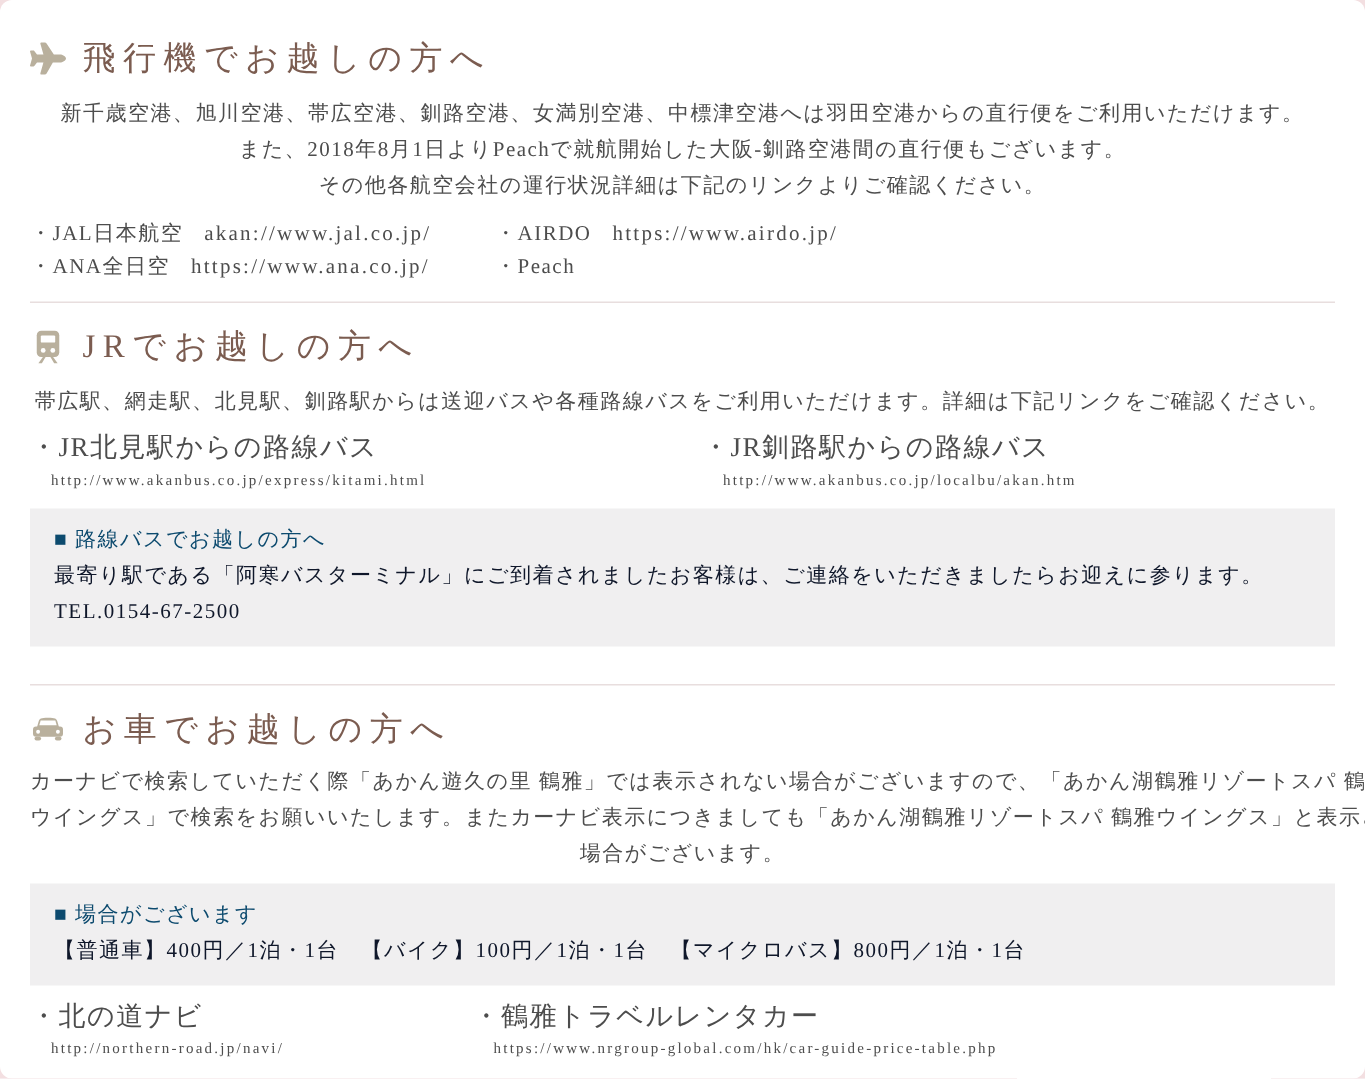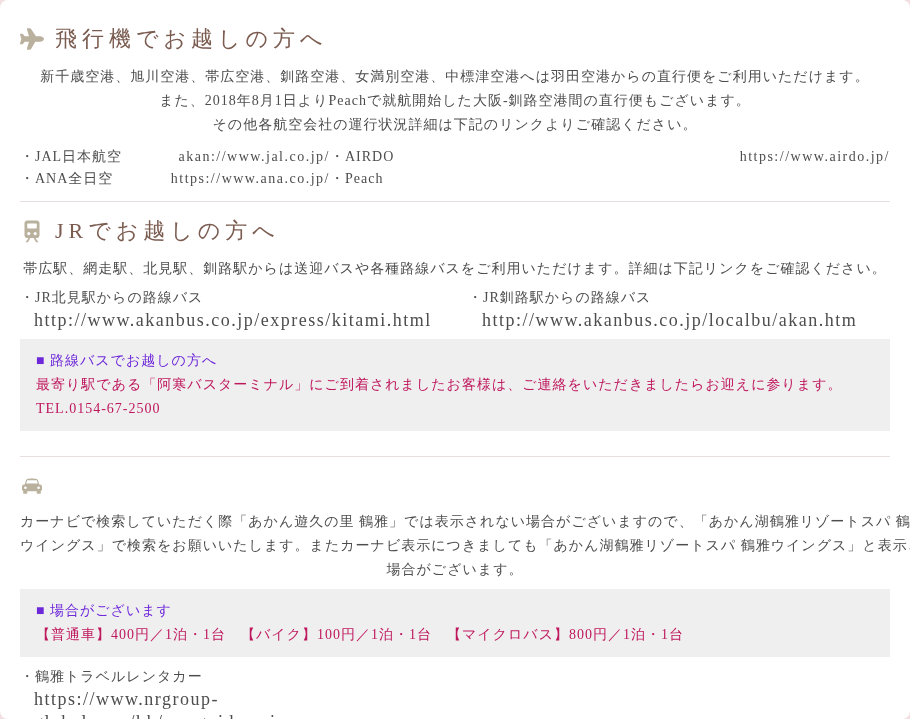--- a/index.html
+++ b/index.html
@@ -10,35 +10,35 @@
 
   .section-header { display:flex; align-items:center; gap:11px; margin-top:10px;
                     color:#7b5c50; font-size:22px; letter-spacing:5px; font-weight:normal; height:30px; }
   .header-icon { width:24px; height:24px; flex:0 0 auto; display:inline-flex; }
   .header-icon svg { width:100%; height:100%; }
 
   .para { margin-top:11px; }
   .para-line { font-size:14px; line-height:24px; color:#4d4d4d; letter-spacing:1px; white-space:nowrap;text-align:center; }
 
   .links-inline { display:grid; grid-template-columns:310px 1fr; margin-top:9px; row-gap:1px; }
-  .link-line { display:flex; gap:14px; font-size:14px; line-height:21px; white-space:nowrap;justify-content:space-between; }
+  .link-line { display:flex; gap:14px; font-size:14px; line-height:21px; white-space:nowrap; }
   .link-label { color:#4d4d4d; letter-spacing:1px; }
   .link-url { color:#4d4d4d; letter-spacing:1.5px; text-decoration:none; }
 
   .divider { border:none; border-top:1px solid #e8dede; margin-top:12px; }
 
   .links-cols { display:grid; margin-top:6px; }
   .links-cols.jr { grid-template-columns:448px 1fr; }
   .links-cols.car { grid-template-columns:295px 1fr; }
-  .stacked-link .link-label { display:block; font-size:14px; line-height:22px; }
-  .stacked-link .link-url { display:block; font-size:18px; line-height:23px; padding-left:14px; }
+  .stacked-link .link-label { display:block; font-size:18px; line-height:22px; }
+  .stacked-link .link-url { display:block; font-size:10px; line-height:23px; padding-left:14px; }
 
   .notice-box { background:#f0eff0; margin-top:7px; padding:10px 16px; }
-  .notice-title { font-size:14px; line-height:24px; color:#6d28d9; letter-spacing:1px; }
-  .notice-line { font-size:14px; line-height:24px; color:#be185d; letter-spacing:1px; white-space:nowrap; }
+  .notice-title { font-size:14px; line-height:24px; color:#0c4a6e; letter-spacing:1px; }
+  .notice-line { font-size:14px; line-height:24px; color:#0f172a; letter-spacing:1px; white-space:nowrap; }
 
   .mt-big { margin-top:25px; }
   .mt-med { margin-top:14px; }
 </style>
 </head>
 <body>
 
 <div class="frame">
   <div class="card">
 
@@ -114,31 +114,36 @@
         <svg viewBox="0 0 24 24">
           <path d="M4.6 11 L5.8 6.9 C6.2 5.2 7.3 4.5 12 4.5 C16.7 4.5 17.8 5.2 18.2 6.9 L19.4 11 Z" fill="#b9b09d"></path>
           <rect x="2" y="10.4" width="20" height="6.8" rx="2" fill="#b9b09d"></rect>
           <path d="M7.1 6.3 H16.9 L17.8 9.5 H6.2 Z" fill="#ffffff"></path>
           <circle cx="5.4" cy="13.8" r="1.3" fill="#ffffff"></circle>
           <circle cx="18.6" cy="13.8" r="1.3" fill="#ffffff"></circle>
           <rect x="3" y="17.1" width="4.4" height="2.6" rx="1.3" fill="#b9b09d"></rect>
           <rect x="16.6" y="17.1" width="4.4" height="2.6" rx="1.3" fill="#b9b09d"></rect>
         </svg>
       </span>
+      <span>お車でお越しの方へ</span>
     </div>
     <div class="para" style="margin-top:9px;">
       <div class="para-line">カーナビで検索していただく際「あかん遊久の里 鶴雅」では表示されない場合がございますので、「あかん湖鶴雅リゾートスパ 鶴雅</div>
       <div class="para-line">ウイングス」で検索をお願いいたします。またカーナビ表示につきましても「あかん湖鶴雅リゾートスパ 鶴雅ウイングス」と表示される</div>
       <div class="para-line">場合がございます。</div>
     </div>
     <div class="notice-box">
       <div class="notice-title">■ 場合がございます</div>
       <div class="notice-line">【普通車】400円／1泊・1台　【バイク】100円／1泊・1台　【マイクロバス】800円／1泊・1台</div>
     </div>
     <div class="links-cols car" style="margin-top:9px;">
       <div class="stacked-link">
+        <span class="link-label">・北の道ナビ</span>
+        <a class="link-url" href="#">http://northern-road.jp/navi/</a>
+      </div>
+      <div class="stacked-link">
         <span class="link-label">・鶴雅トラベルレンタカー</span>
         <a class="link-url" href="#">https://www.nrgroup-global.com/hk/car-guide-price-table.php</a>
       </div>
     </div>
 
   </div>
 </div>
 
 </body></html>

